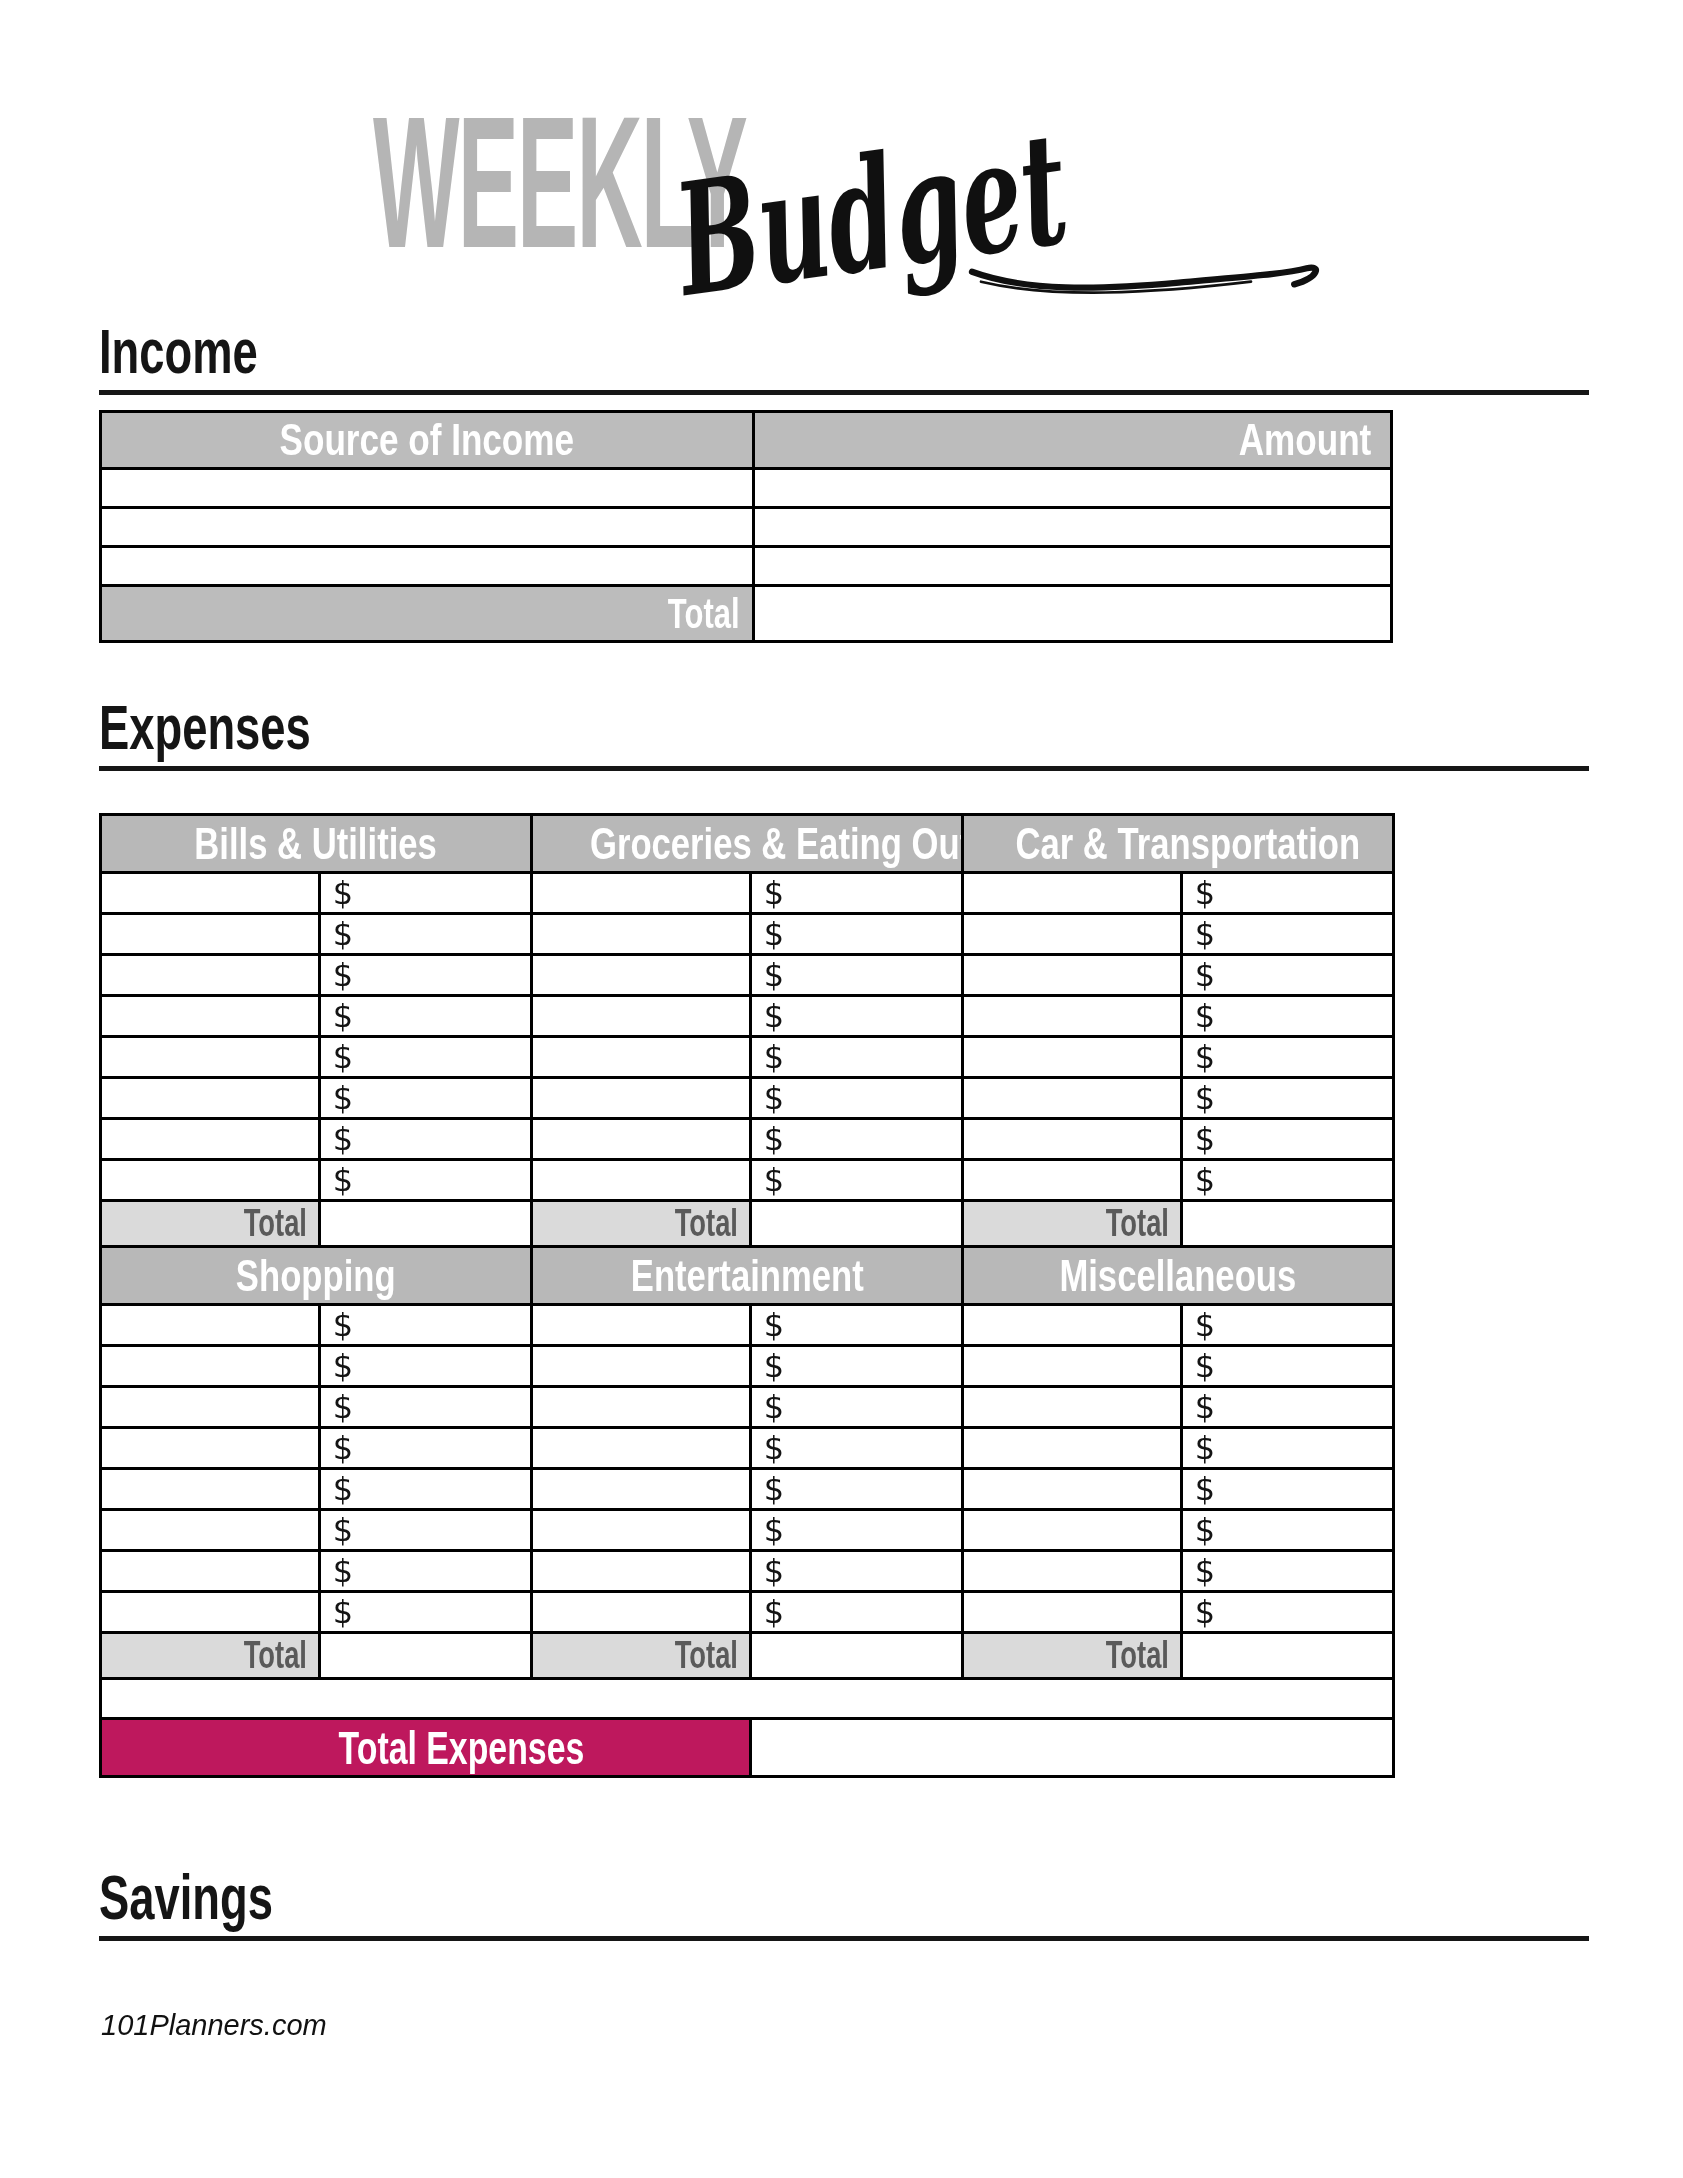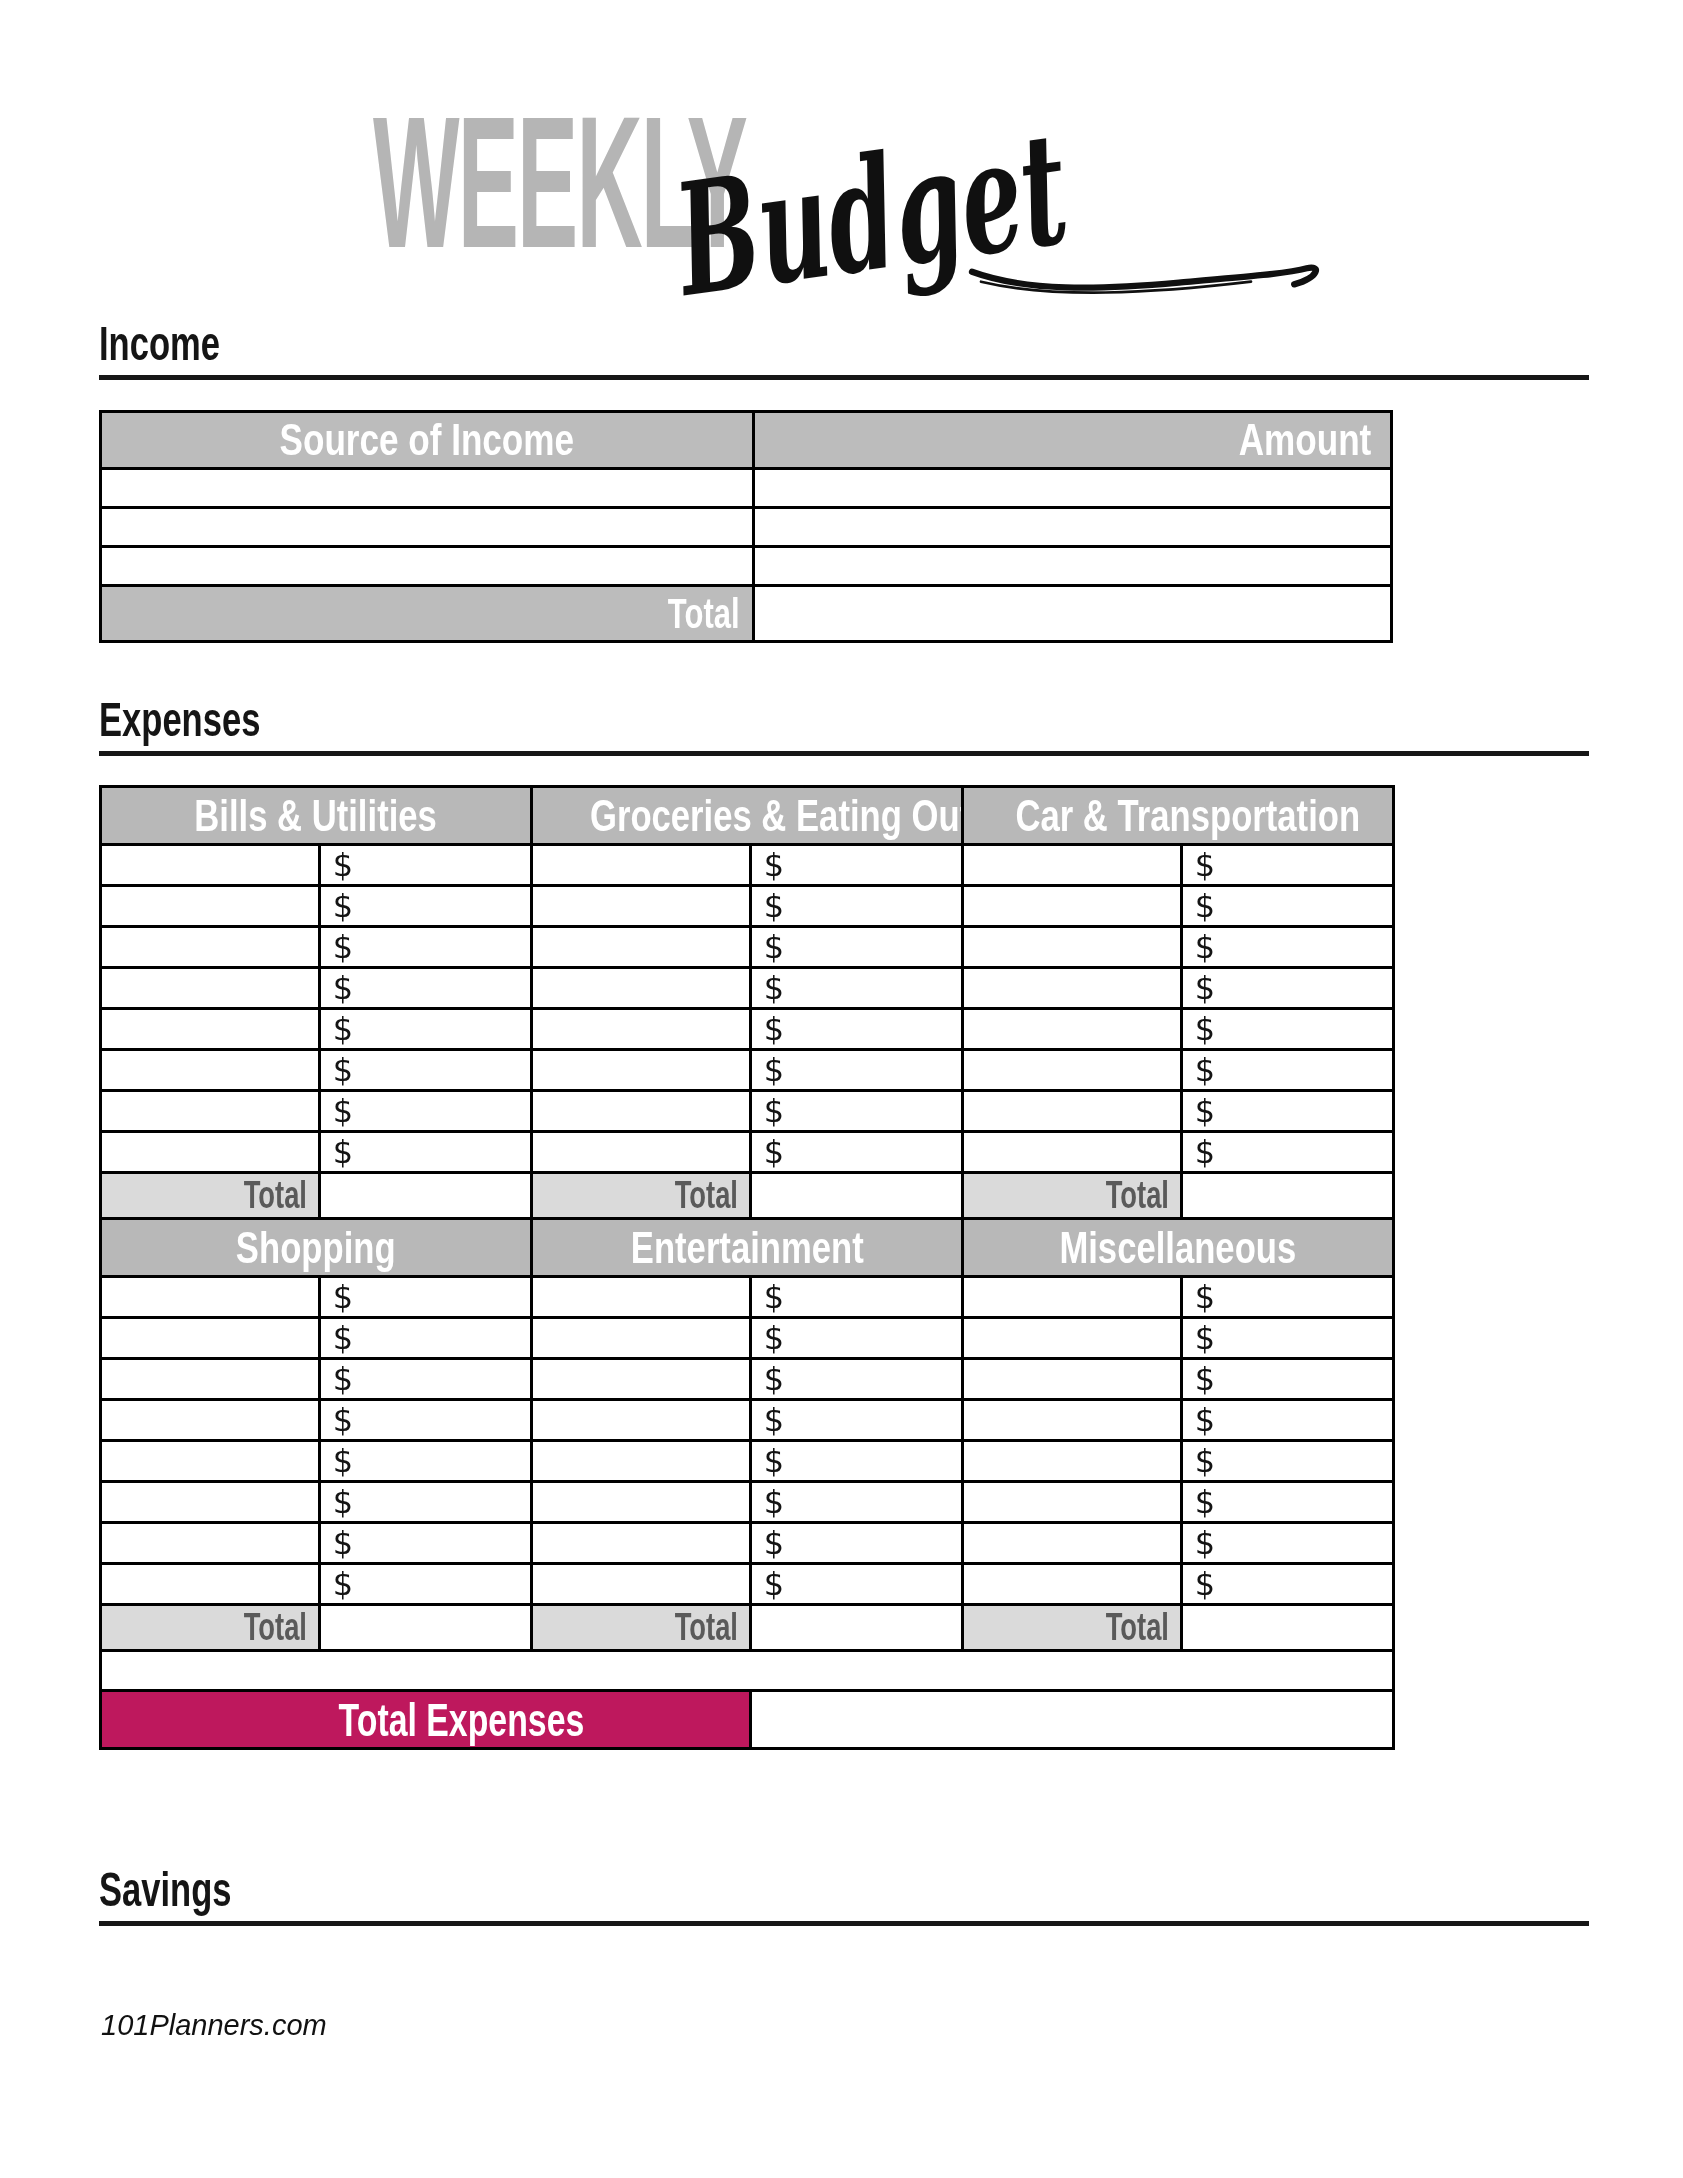--- a/index.html
+++ b/index.html
@@ -20,21 +20,21 @@
 
   
   .cond { display:inline-block; font-weight:bold; white-space:nowrap;
           transform:scaleX(var(--sx,0.75)); transform-origin:center; }
   .ox-l { transform-origin:left center; }
   .ox-r { transform-origin:right center; }
 
   
   .section-head { position:absolute; left:99px; width:1490px;
                   border-bottom:5.4px solid #161616; padding-bottom:7.2px; }
-  .section-head h2 { font-size:48px; line-height:1; color:#151515; font-weight:bold; }
+  .section-head h2 { font-size:63px; line-height:1; color:#151515; font-weight:bold; }
   #income-head   { top:320px; }
   #expenses-head { top:696px; }
   #savings-head  { top:1866px; }
 
   
   table.tbl { border-collapse:collapse; table-layout:fixed; position:absolute;
               background:#fff; }
   .tbl td, .tbl th { border:3.6px solid #000; padding:0; vertical-align:middle;
                      overflow:hidden; }
   th.hdr { background:#bcbcbc; color:#ffffff; font-size:45px; text-align:center;margin-top:6px; }
@@ -43,21 +43,21 @@
   
   #income-table { left:99px; top:410px; width:1292px; }
   #income-table tr.hdr-row   { height:57px; }
   #income-table tr.data-row  { height:39px; }
   #income-table tr.total-row { height:56px; }
   #income-table .vr { border-left-width:2.7px;text-align:right; }
   #income-table td.total-lab { background:#bcbcbc; color:#fff; text-align:right;
                                padding-right:12.6px; font-size:43px; }
 
   
-  #expenses-table { left:99px; top:785px; width:1292px; }
+  #expenses-table { left:99px; top:813px; width:1292px; }
   #expenses-table tr.cat-row  { height:58px; }
   #expenses-table tr.exp-data-row { height:41px; }
   #expenses-table tr.tot-row  { height:41px; }
   #expenses-table tr.spacer-row { height:40px; }
   #expenses-table tr.texp-row { height:56px; }
   #expenses-table th.cat { background:#b8b8b8; color:#fff; font-size:45px; text-align:center; }
   #expenses-table td.amt { border-left-width:1.8px; }
   #expenses-table td.ltot { background:#dadada; text-align:right; padding-right:10.8px; }
   #expenses-table td.totval { border-left-width:1.8px; }
   #expenses-table .dark { color:#5a5a5a; font-size:38px; }

